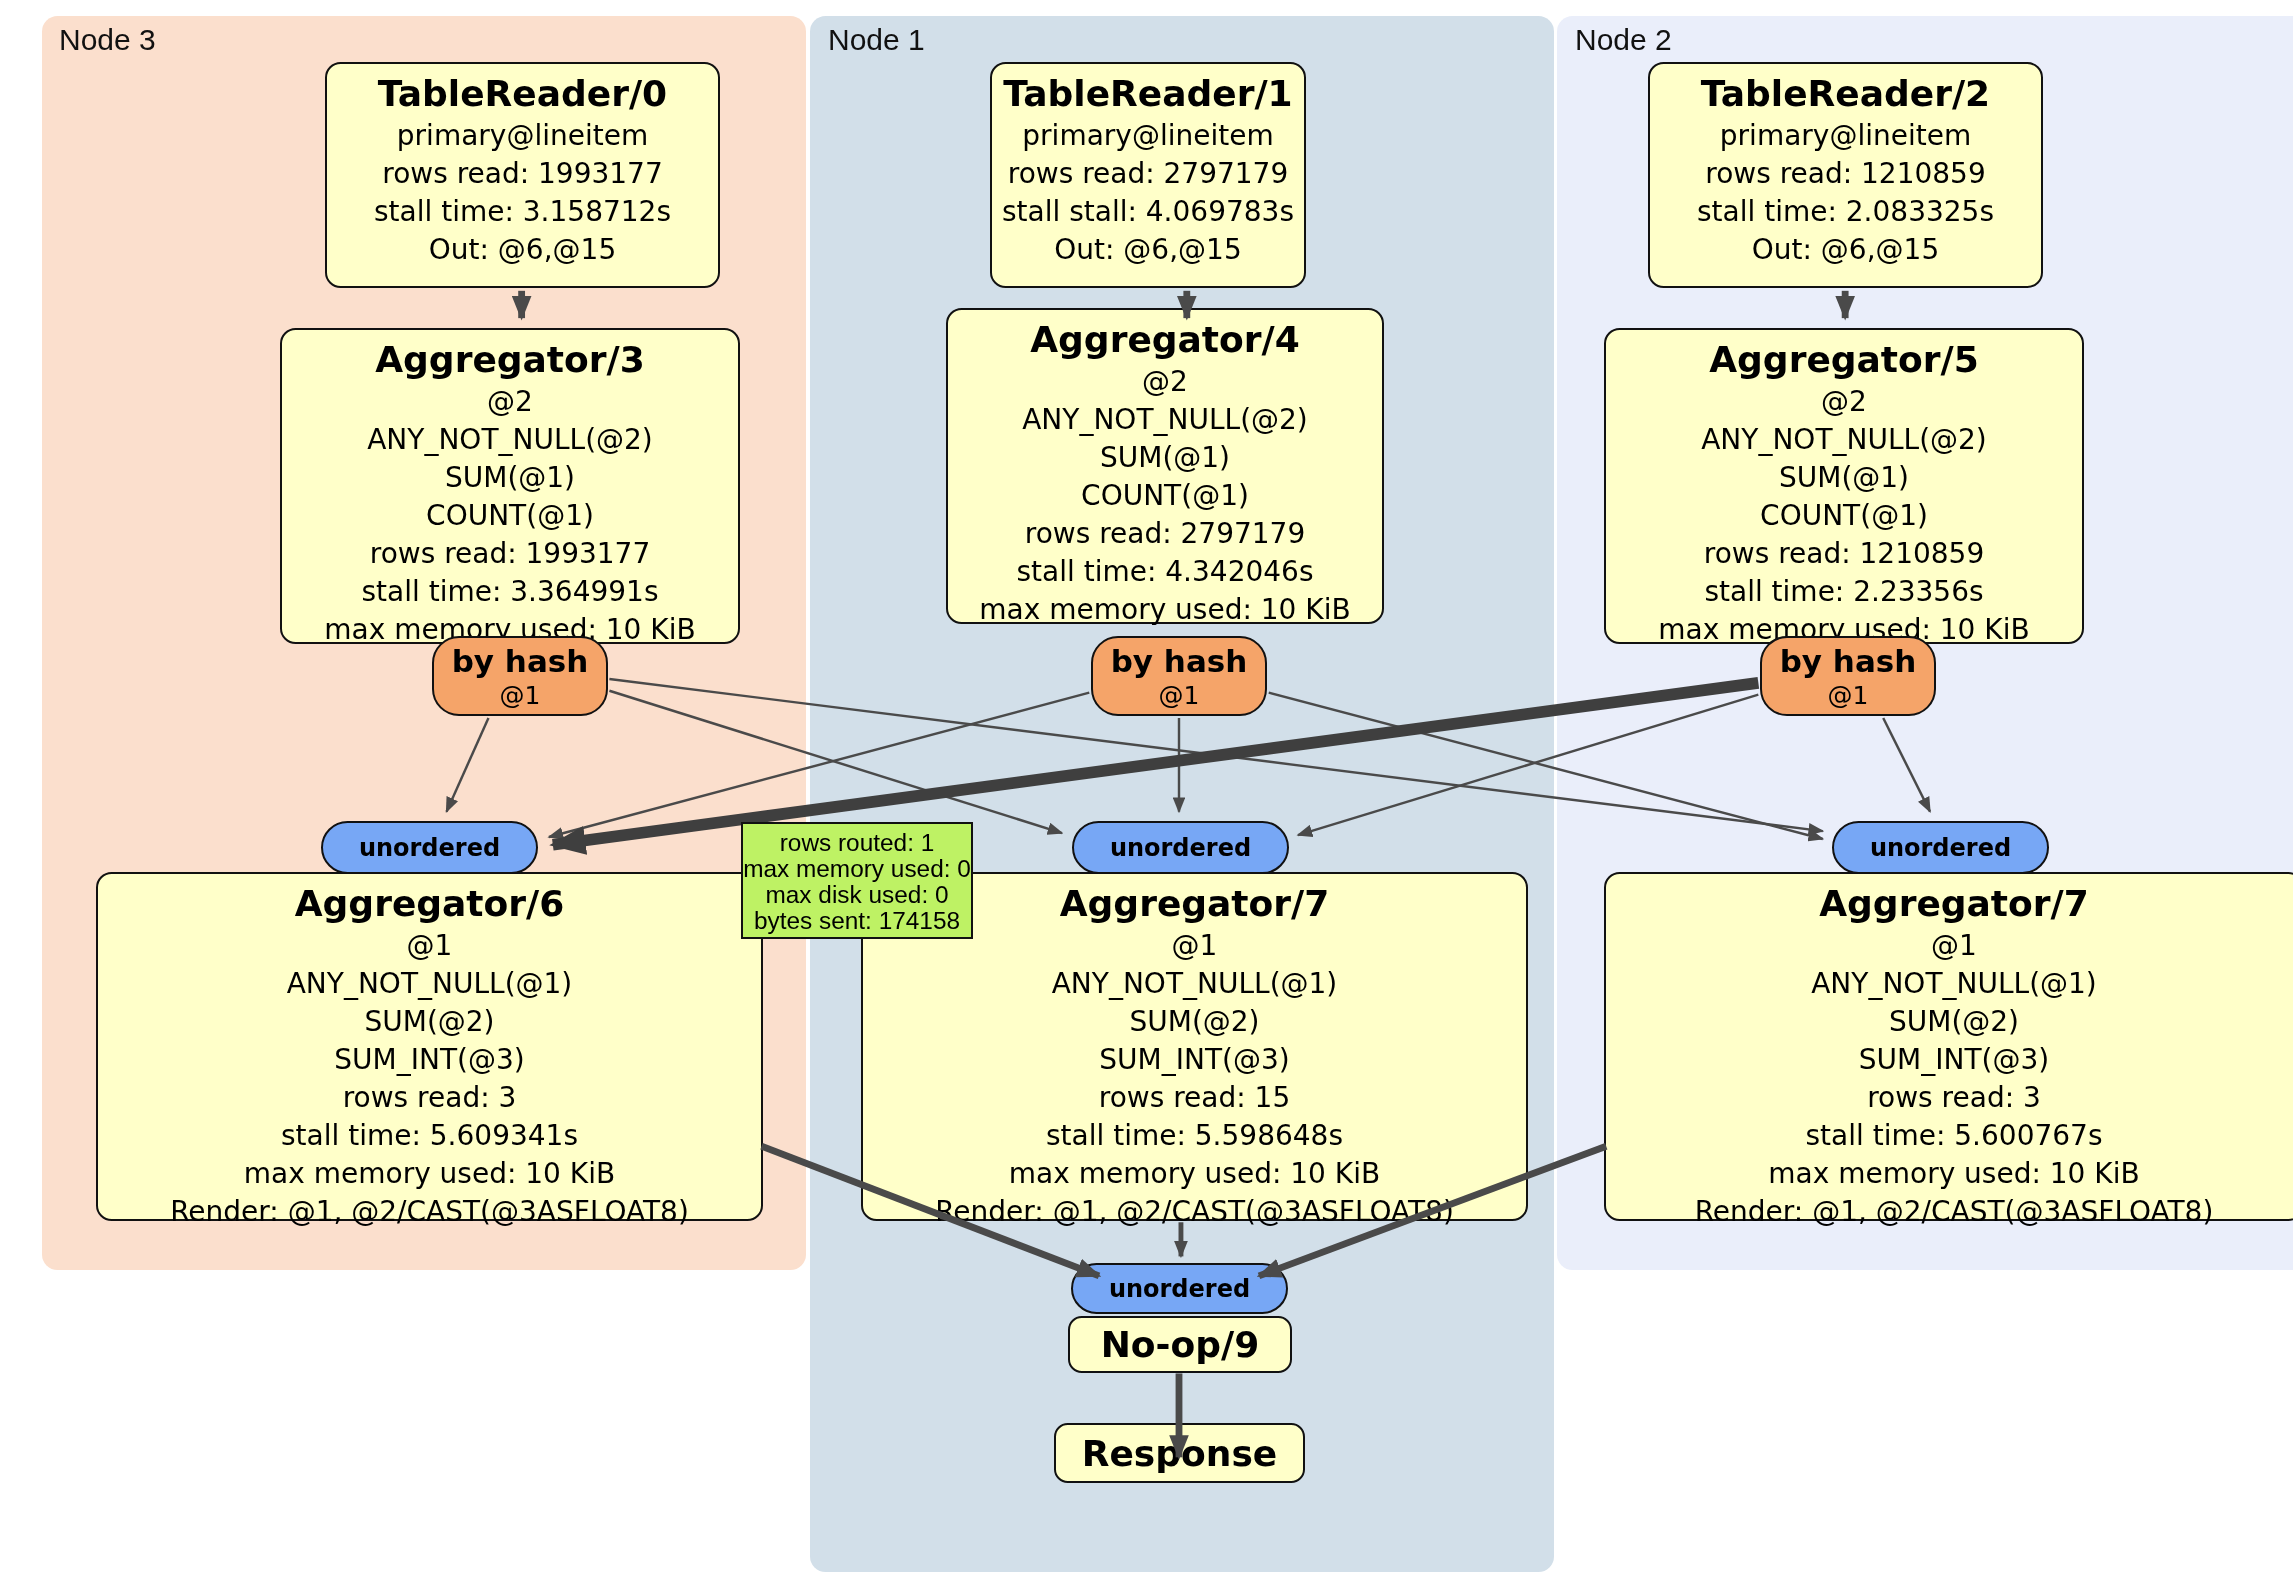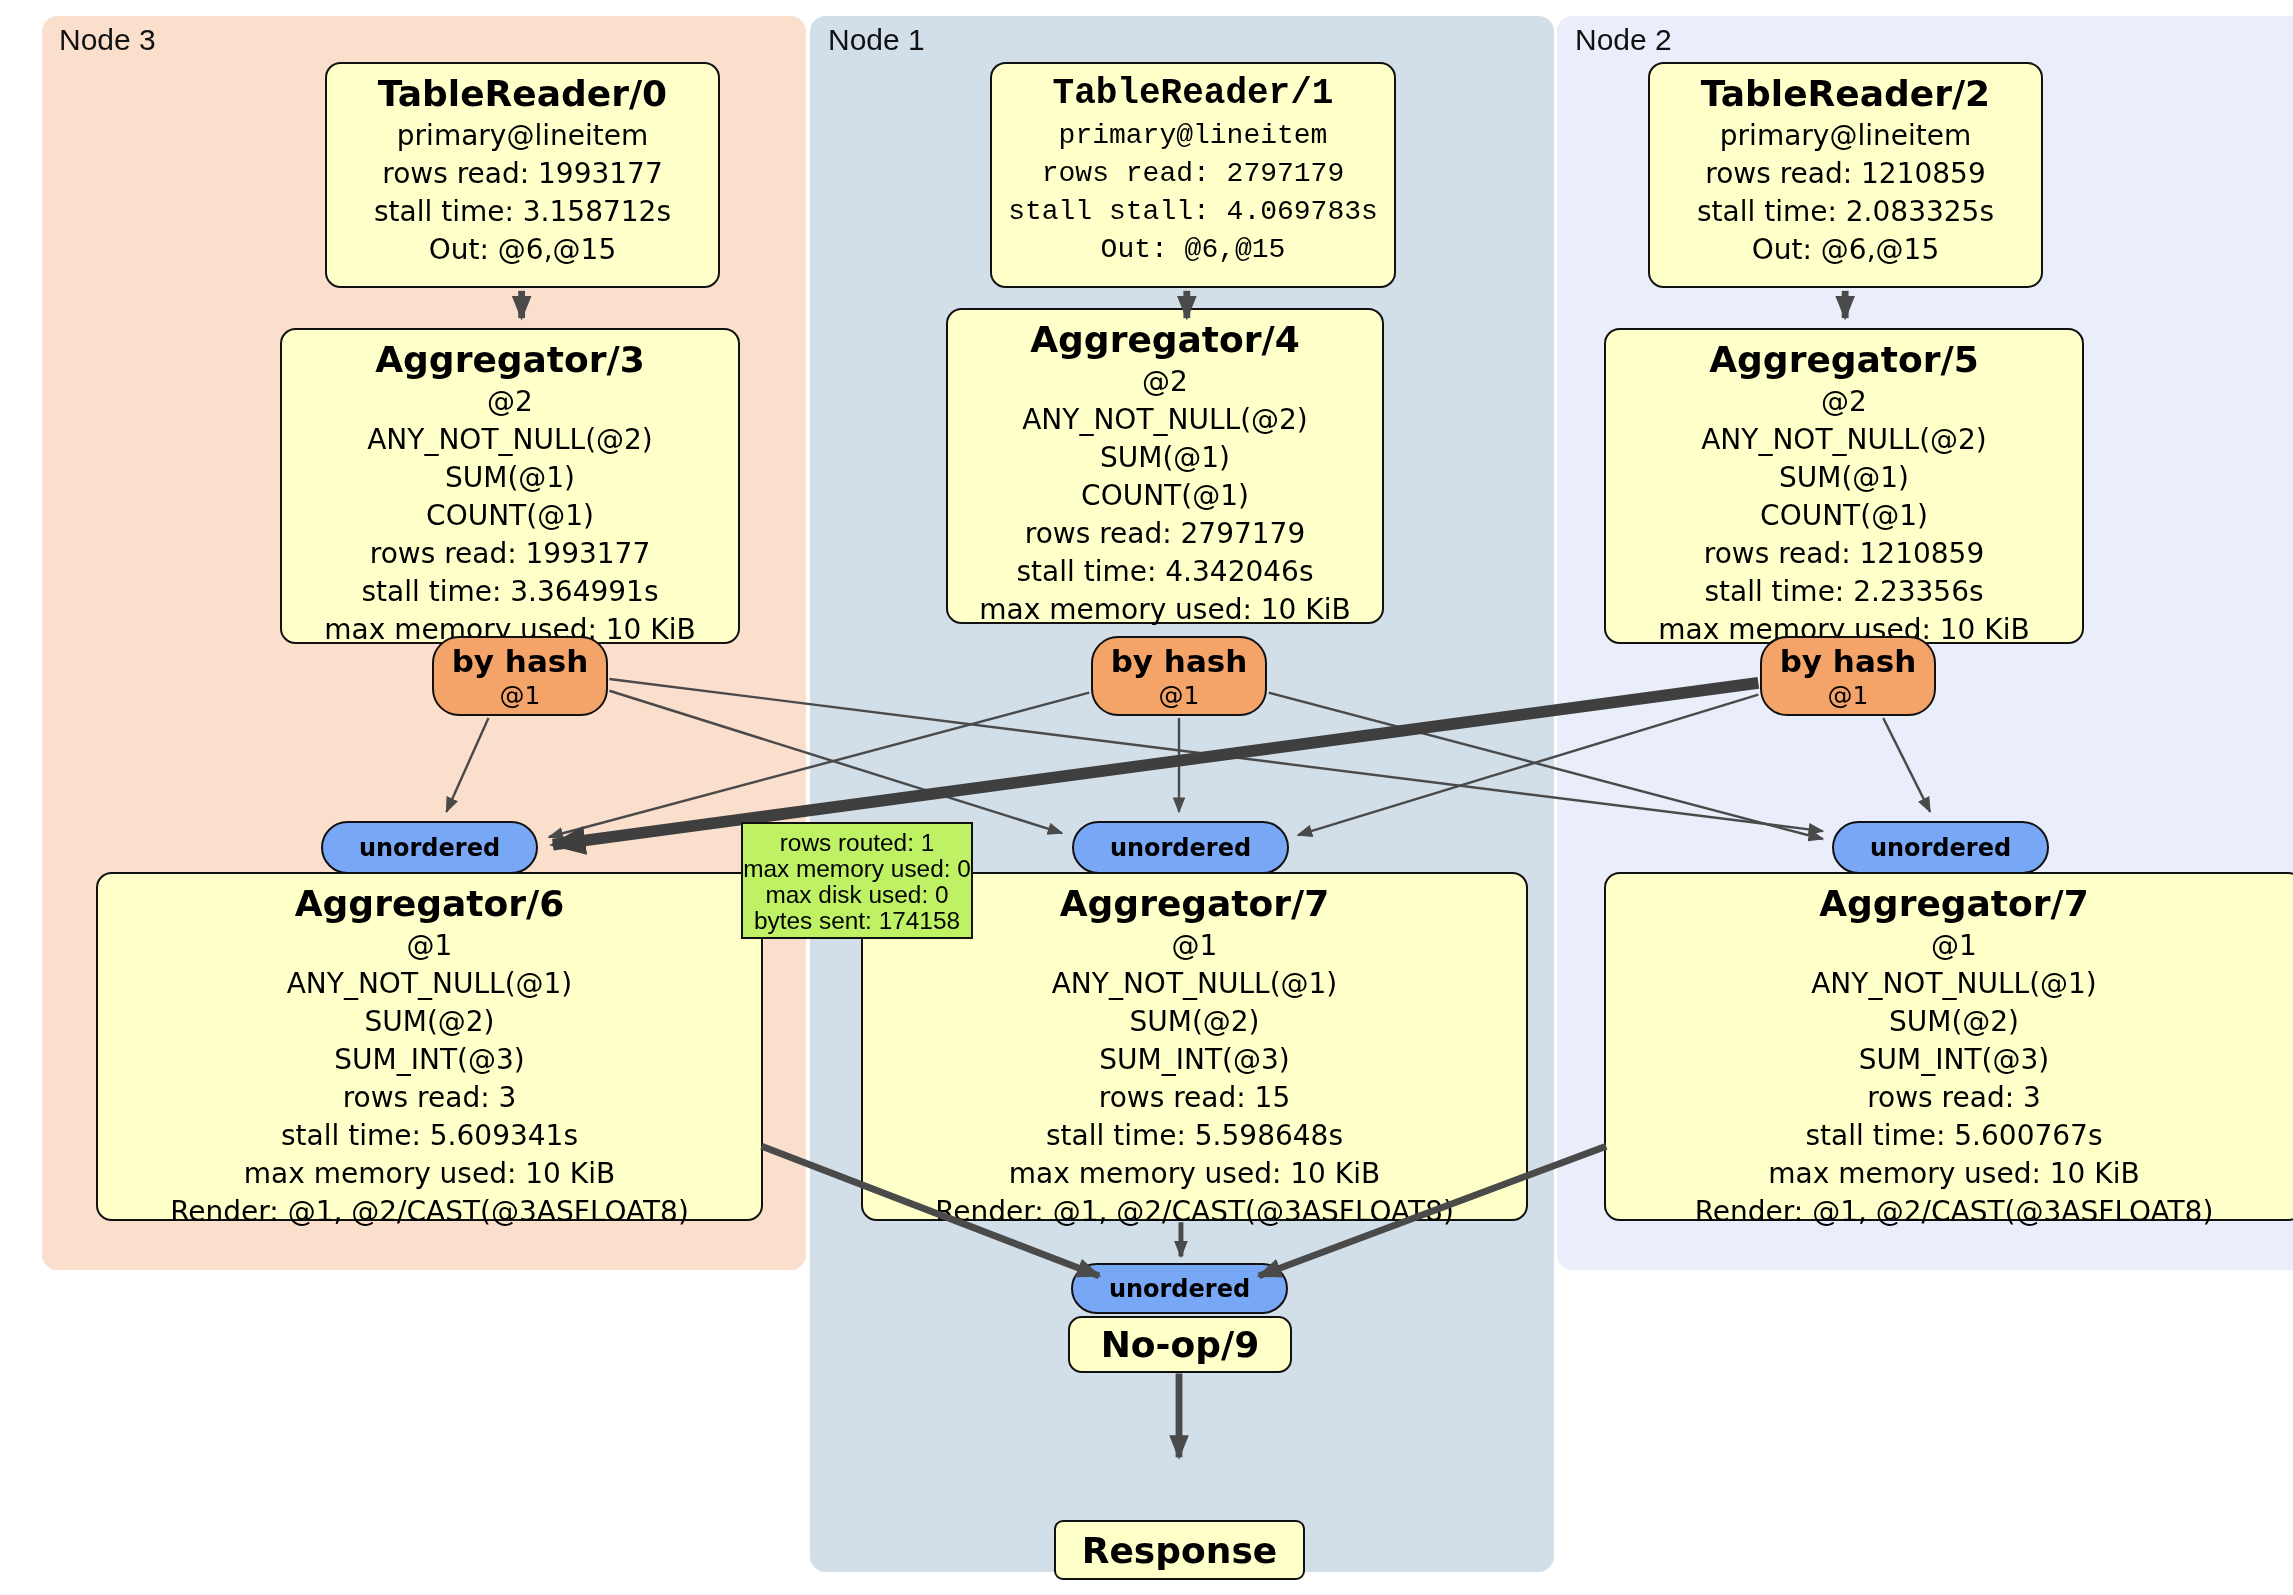--- a/index.html
+++ b/index.html
@@ -91,21 +91,21 @@
         <div class="line">ANY_NOT_NULL(@1)</div>
         <div class="line">SUM(@2)</div>
         <div class="line">SUM_INT(@3)</div>
         <div class="line">rows read: 3</div>
         <div class="line">stall time: 5.609341s</div>
         <div class="line">max memory used: 10 KiB</div>
         <div class="line">Render: @1, @2/CAST(@3ASFLOAT8)</div>
       </div>
   </div>
 
-  <div class="ybox" style="left:958px;top:62px;width:406px;height:226px;font-family:Liberation Mono, monospace;">
+  <div class="ybox" style="left:958px;top:62px;width:316px;height:226px;">
     <div class="title">TableReader/1</div>
     <div>
         <div class="line">primary@lineitem</div>
         <div class="line">rows read: 2797179</div>
         <div class="line">stall stall: 4.069783s</div>
         <div class="line">Out: @6,@15</div>
       </div>
   </div>
   <div class="ybox" style="left:914px;top:308px;width:438px;height:316px;">
     <div class="title">Aggregator/4</div>
@@ -138,21 +138,21 @@
         <div class="line">max memory used: 10 KiB</div>
         <div class="line">Render: @1, @2/CAST(@3ASFLOAT8)</div>
       </div>
   </div>
   <div class="stream" style="left:1039px;top:1263px;width:217px;height:51px;z-index:10;">
     <span>unordered</span>
   </div>
   <div class="bigbox" style="left:1036px;top:1316px;width:224px;height:57px;z-index:11;">
     <span>No-op/9</span>
   </div>
-  <div class="bigbox" style="left:1022px;top:1520px;width:251px;height:60px;border-radius:9px;">
+  <div class="bigbox" style="left:1022px;top:1423px;width:251px;height:60px;">
     <span>Response</span>
   </div>
 
   <div class="ybox" style="left:1616px;top:62px;width:395px;height:226px;">
     <div class="title">TableReader/2</div>
     <div>
         <div class="line">primary@lineitem</div>
         <div class="line">rows read: 1210859</div>
         <div class="line">stall time: 2.083325s</div>
         <div class="line">Out: @6,@15</div>

